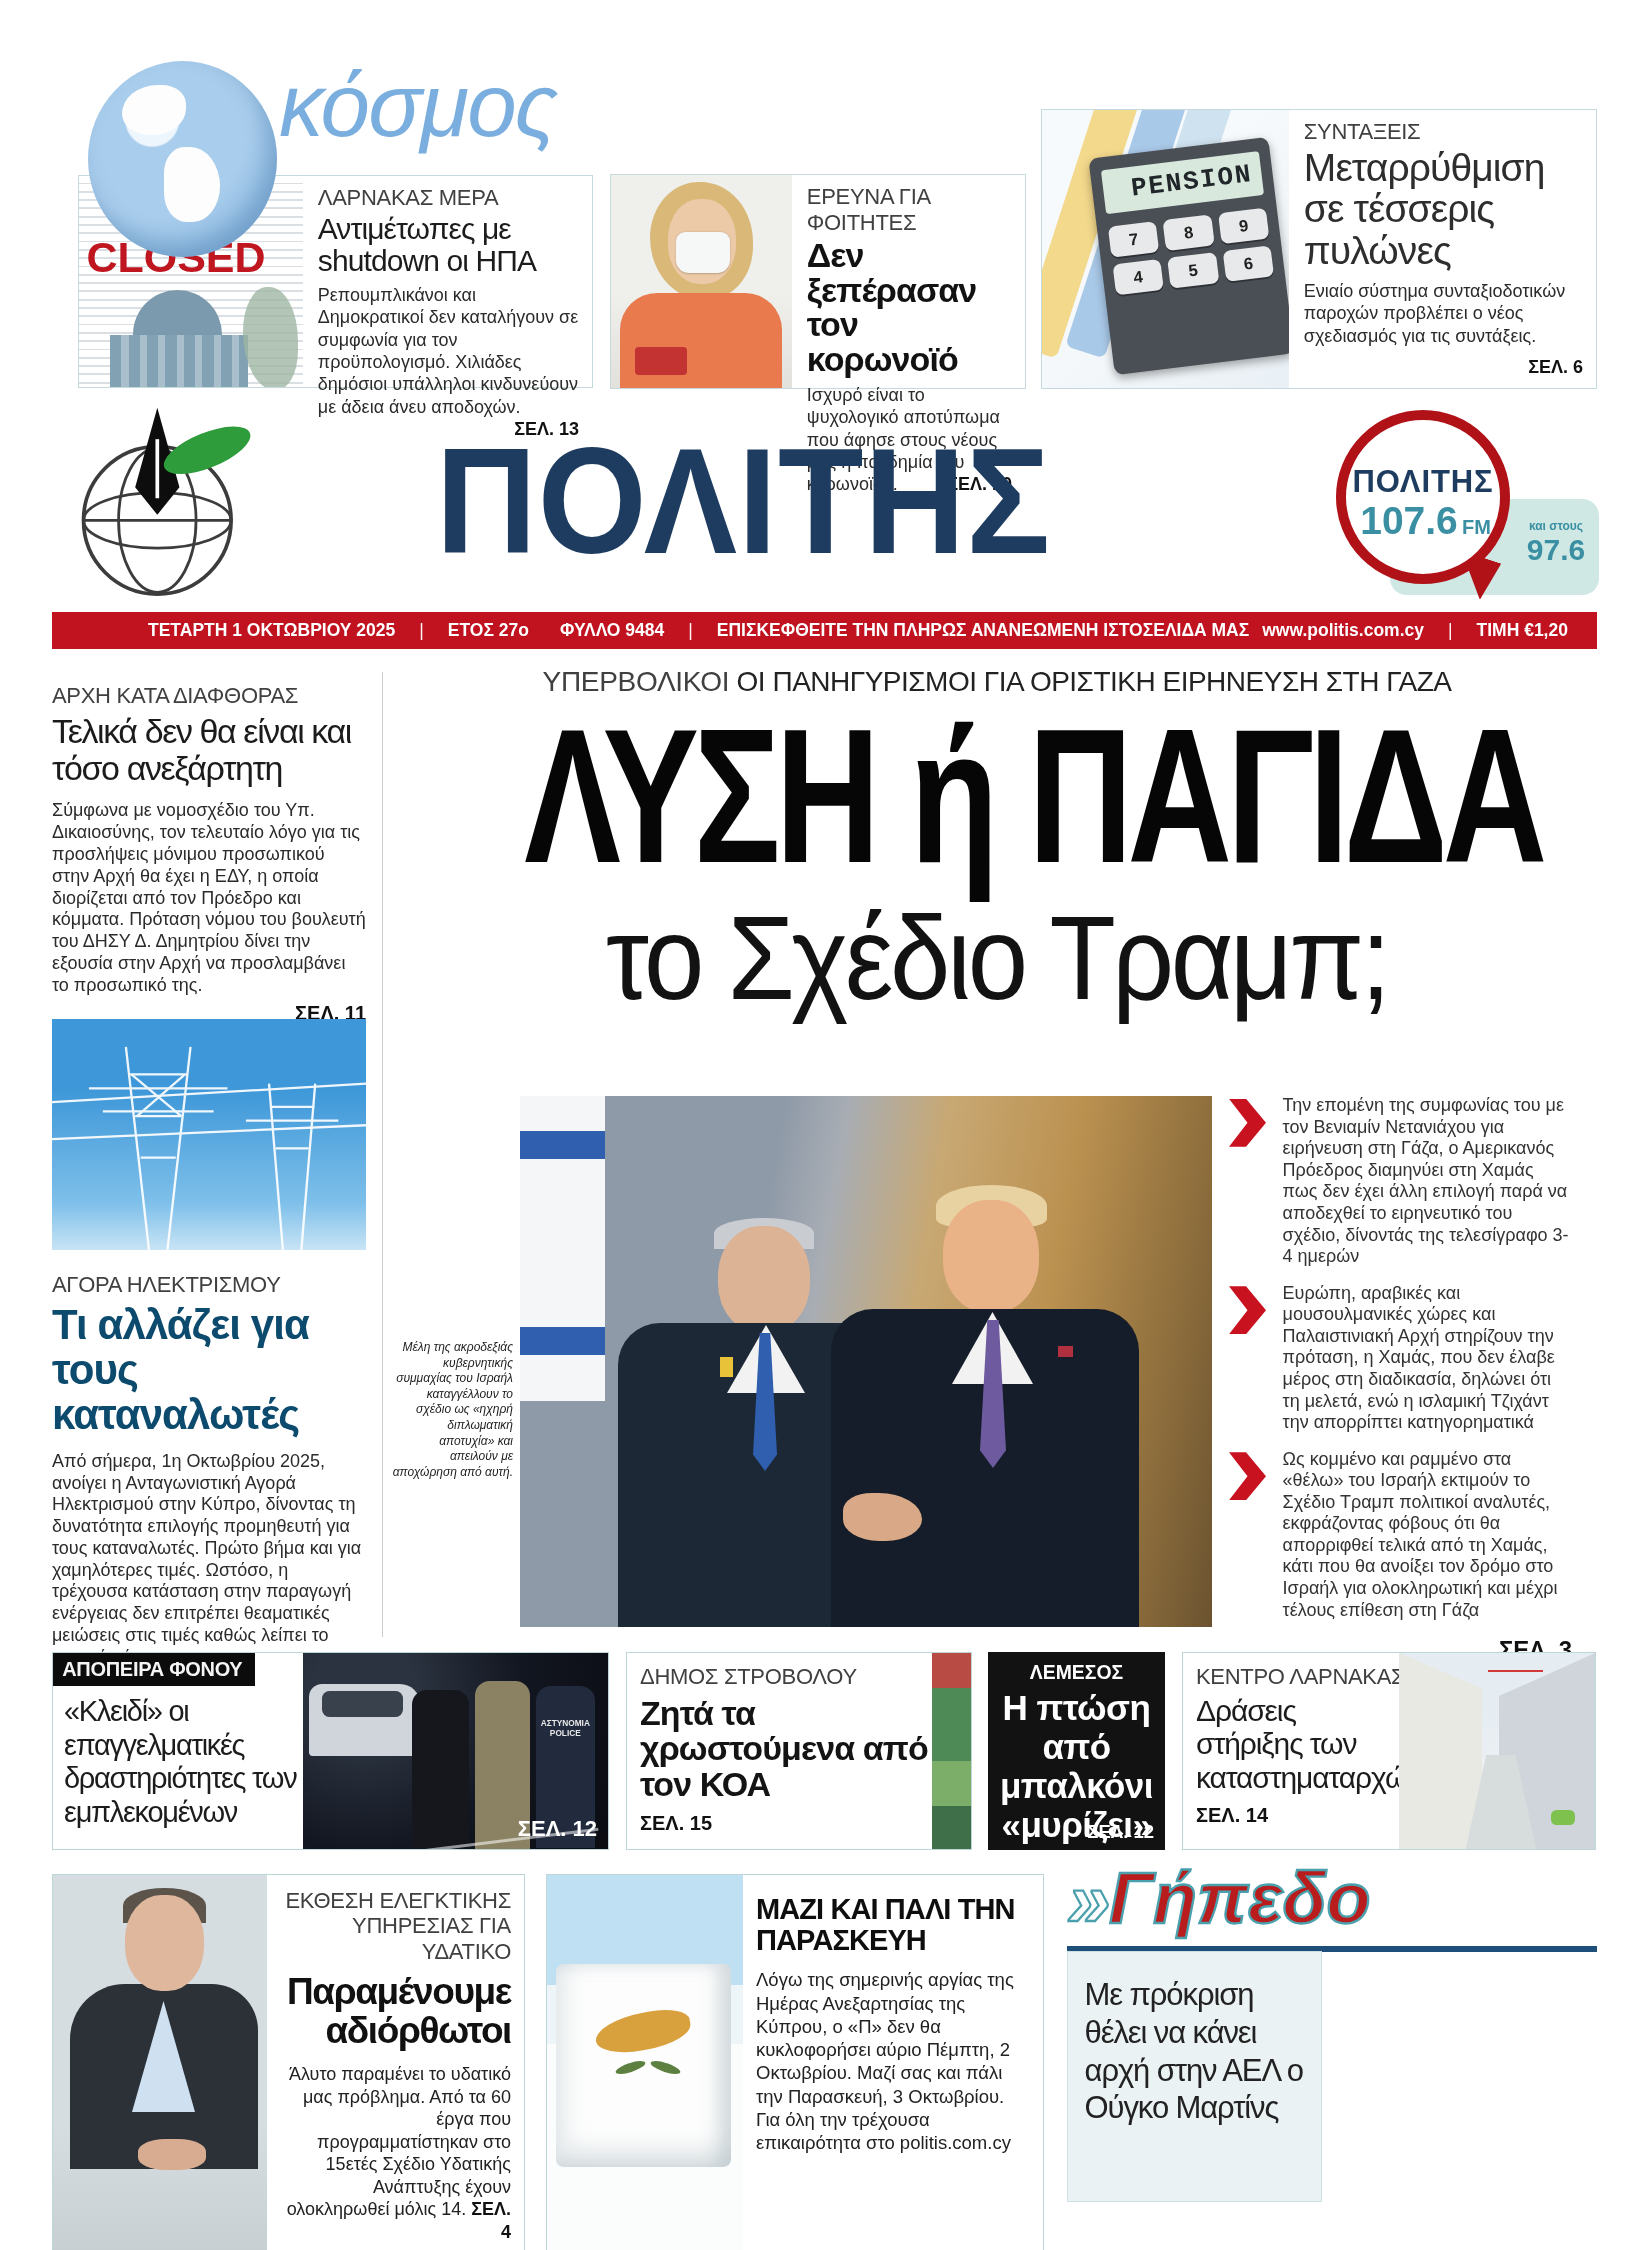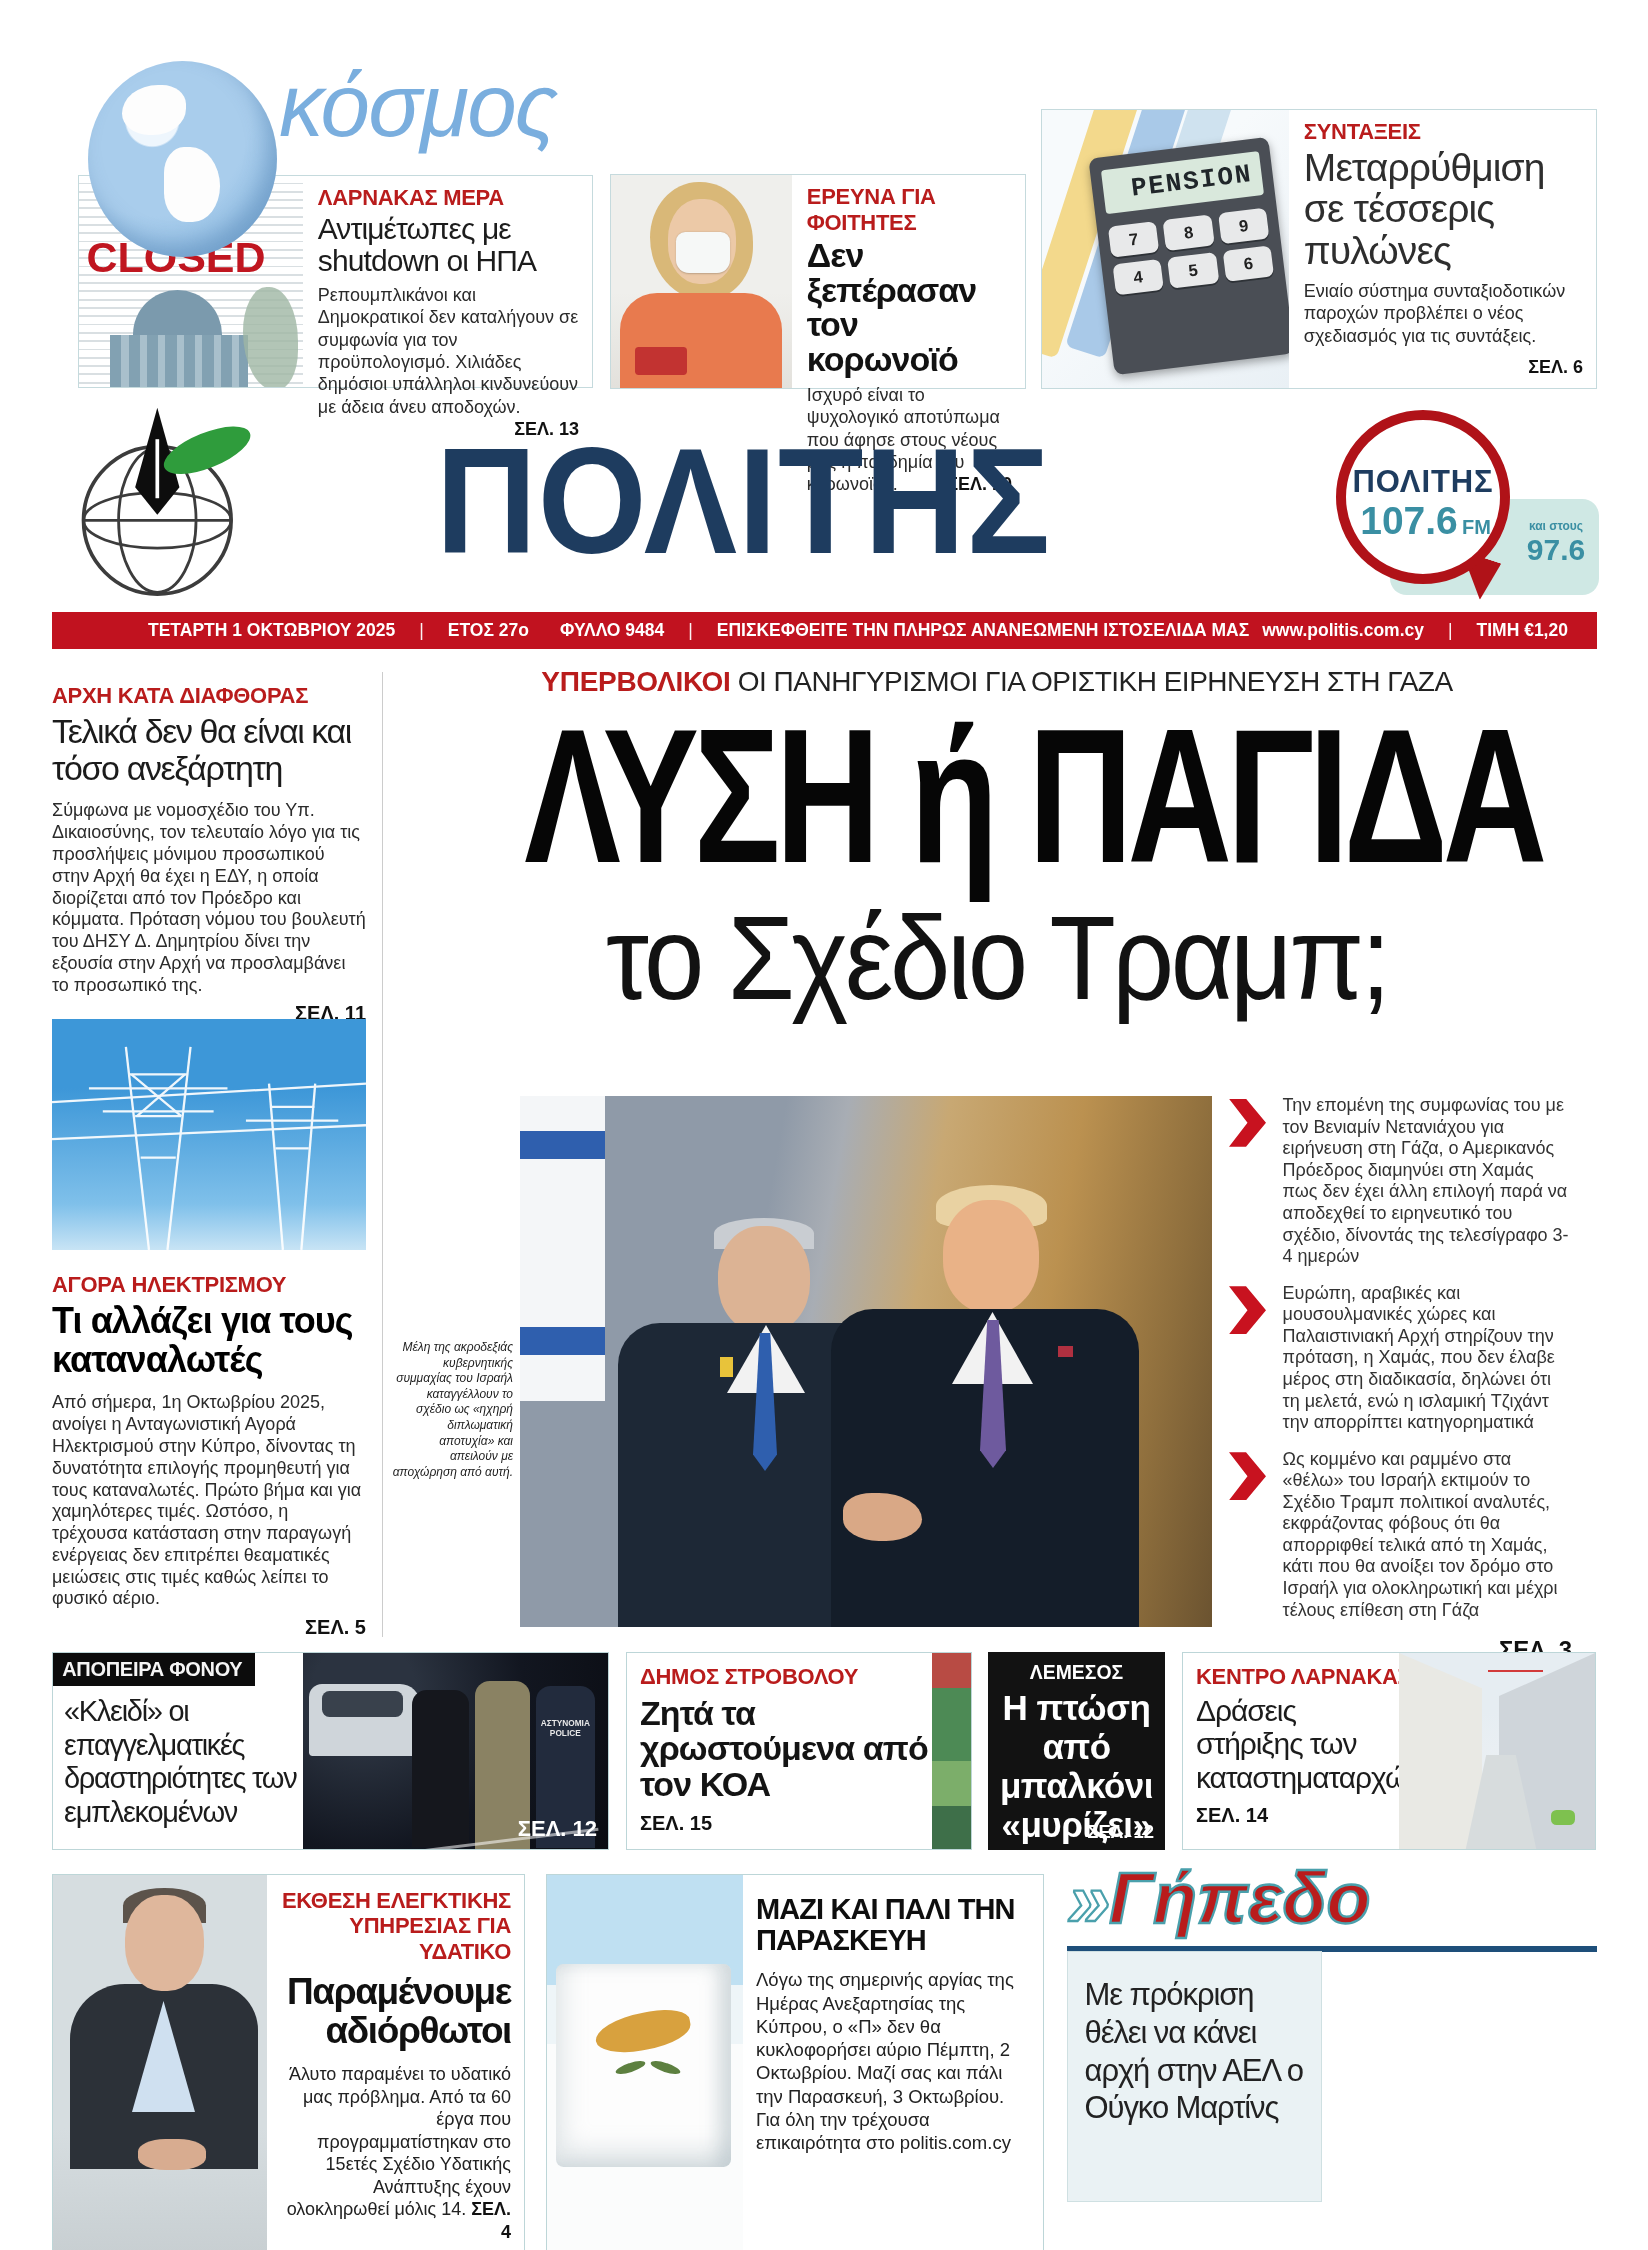--- a/index.html
+++ b/index.html
@@ -2,21 +2,21 @@
 <html lang="el" style="font-size:14.8px"><head>
 <meta charset="utf-8">
 <style>
   * { margin:0; padding:0; box-sizing:border-box; }
   html,body { background:#9a9a9a; }
   body { font-family:"Liberation Sans","DejaVu Sans",sans-serif; }
   .page { position:relative; width:1648px; height:2250px; background:#ffffff; margin:0 auto; overflow:hidden; }
 
   
   .abs { position:absolute; }
-  .kick { color:#b91c1c; font-weight:700; letter-spacing:-0.3px; }
+  .kick { color:#404040; font-weight:400; letter-spacing:-0.3px; }
   .pageref { font-weight:800; color:#111; }
   .box { border:1.8px solid #bdd6d8; background:#fff; }
   .photo { position:relative; overflow:hidden; }
 
   
   .kosmos-globe { left:88px; top:61px; width:189px; height:196px; border-radius:50%;
     background:radial-gradient(circle at 34% 30%, #eef6fd 0 14%, #a9cdec 15% 52%, #7fb2dd 100%); z-index:3;
     box-shadow:inset -9.2px -13px 20px rgba(60,110,160,.35); }
   .kosmos-globe .land { position:absolute; background:#fdfdfd; border-radius:60% 40% 55% 45%; }
   .kosmos-label { left:279px; top:54px; font-size:89px; font-style:italic; font-weight:500; color:#7aaede; letter-spacing:-1.8px; z-index:3; }
@@ -84,21 +84,21 @@
   .date-bar { left:52px; top:612px; width:1545px; height:37px; background:#c1121f; color:#fff; display:flex; align-items:center; font-weight:700; font-size:17.5px; padding:0 61px 0 96px; white-space:nowrap; }
   .date-bar .sep { margin:0 24px; font-weight:400; opacity:.95; }
   .date-bar .gap { flex:1; }
   .date-bar .issue { margin-left:31px; }
 
   
   .v-rule { left:382px; top:672px; width:0.9px; height:965px; background:#cccccc; }
   .left-col { left:52px; top:670px; width:314px; height:973px; }
   .lc-kick { font-size:22px; }
   .lc-h1 { font-size:34px; font-weight:400; color:#1b1b1b; letter-spacing:-1.4px; line-height:1.1; margin:3.7px 0 13px; }
-  .lc-h2 { font-size:36px; font-weight:700; color:#000000; letter-spacing:-0.9px; line-height:1.08; margin:3.7px 0 13px; }
+  .lc-h2 { font-size:42px; font-weight:700; color:#0c4a6e; letter-spacing:-0.9px; line-height:1.08; margin:3.7px 0 13px; }
   .lc-body { font-size:18px; line-height:1.21; color:#2b2b2b; }
   .lc-page { text-align:right; font-size:20px; margin-top:5.5px; }
   .ph-pylons { position:absolute; left:0; top:349px; width:314px; height:231px; background:linear-gradient(180deg,#3d97d8 0 30%,#7fc0ea 80%,#c8e4f5 100%); }
 
   
   .main-kick { left:397px; top:666px; width:1200px; text-align:center; font-size:28px; letter-spacing:-0.5px; white-space:nowrap; }
   .main-kick .rest { color:#222; font-weight:500; }
   .main-h1 { left:397px; top:700px; width:1200px; text-align:center; }
   .main-h1 span { display:inline-block; white-space:nowrap; font-size:181px; font-weight:900; color:#060606; letter-spacing:-6.5px; transform:scale(.80,1.06); transform-origin:center top; line-height:1; }
   .main-h2 { left:397px; top:897px; width:1200px; text-align:center; }

